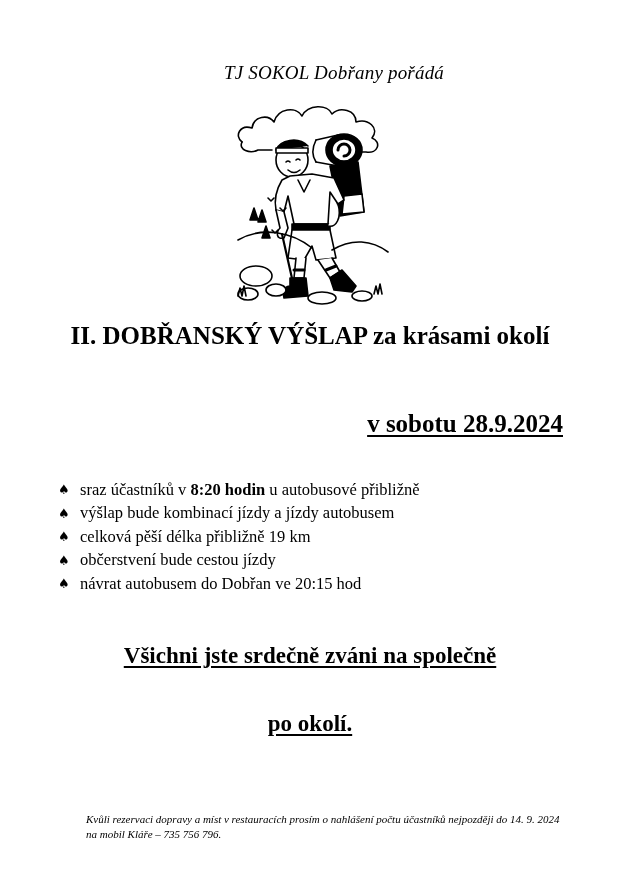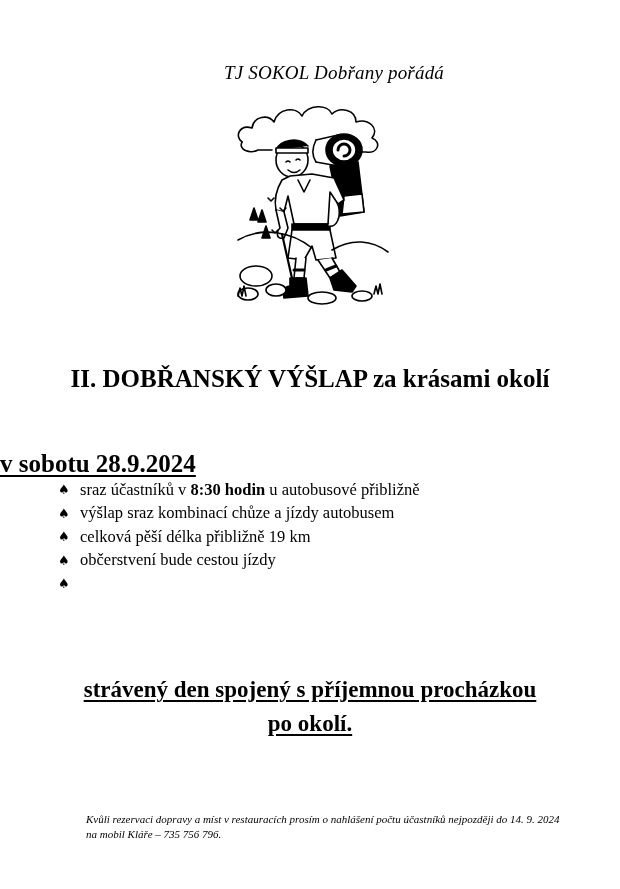--- a/index.html
+++ b/index.html
@@ -34,31 +34,29 @@
       height: 205px;
     }
     .title {
       position: absolute;
       top: 322px;
       left: 0;
       width: 620px;
       text-align: center;
       font-weight: bold;
       font-size: 25px;
-      margin-top: 43px;
     }
     .date {
       position: absolute;
       top: 410px;
       left: 0;
       width: 563px;
-      text-align: left;
+      text-align: right;
       font-weight: bold;
       font-size: 25px;
-      margin-top: 40px;
     }
     .date span {
       text-decoration: underline;
       text-decoration-thickness: 2px;
       text-underline-offset: 3px;
     }
     .details {
       position: absolute;
       top: 478px;
       left: 58px;
@@ -167,42 +165,43 @@
 
   <div class="title">II. DOBŘANSKÝ VÝŠLAP za krásami okolí</div>
 
   <div class="date">
     <span>v sobotu 28.9.2024</span>
   </div>
 
   <ul class="details">
     <li>
       <span class="bullet">♠</span>
-      <span><span>sraz účastníků v </span><b>8:30 hodin</b><span> u autobusové přibližně</span></span>
-    </li>
-    <li>
-      <span class="bullet">♠</span>
-      <span>výšlap sraz kombinací chůze a jízdy autobusem</span>
+      <span><span>sraz účastníků v </span><b>8:20 hodin</b><span> u autobusové přibližně</span></span>
+    </li>
+    <li>
+      <span class="bullet">♠</span>
+      <span>výšlap bude kombinací jízdy a jízdy autobusem</span>
     </li>
     <li>
       <span class="bullet">♠</span>
       <span>celková pěší délka přibližně 19 km</span>
     </li>
     <li>
       <span class="bullet">♠</span>
       <span>občerstvení bude cestou jízdy</span>
     </li>
     <li>
       <span class="bullet">♠</span>
+      <span>návrat autobusem do Dobřan ve 20:15 hod</span>
     </li>
   </ul>
 
   <div class="invite">
+    <span>Všichni jste srdečně zváni na společně</span><br>
     <br>
-    <span>strávený den spojený s příjemnou procházkou</span><br>
     <span>po okolí.</span>
   </div>
 
   <div class="footnote">
     <div>Kvůli rezervaci dopravy a míst v restauracích prosím o nahlášení počtu účastníků nejpozději do 14. 9. 2024</div>
     <div>na mobil Kláře – 735 756 796.</div>
   </div>
 
 </div>
 

